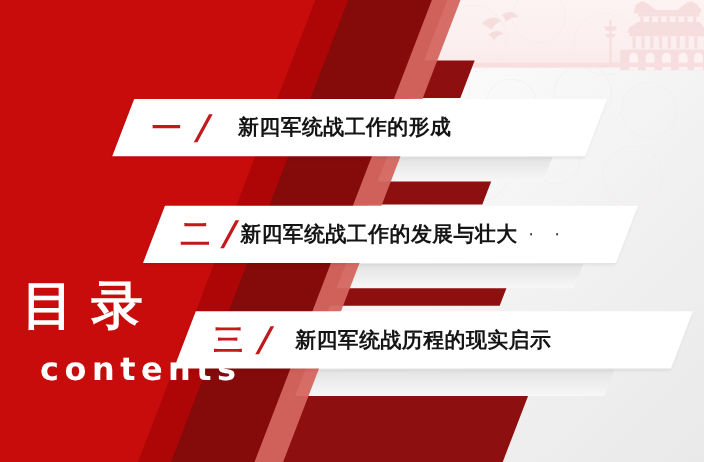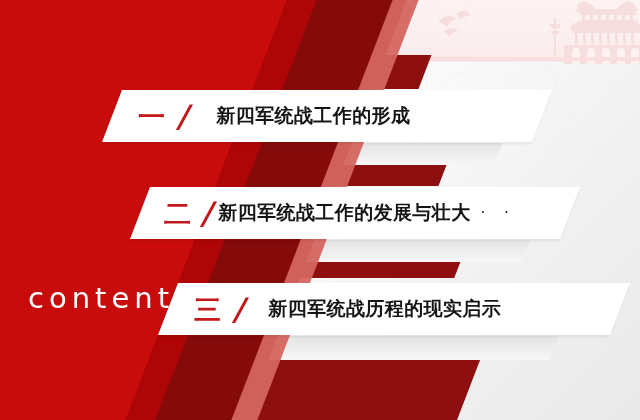--- a/index.html
+++ b/index.html
@@ -115,23 +115,24 @@
   .r3 .slash{margin-left:14px;margin-right:22px;}
 
   
   .title-block{position:absolute;left:18px;top:255px;width:210px;}
   .title-cn{
     color:#ffffff;font-weight:bold;font-size:47px;letter-spacing:16px;
     line-height:1;text-indent:2px;
     font-family:"DejaVu Sans","Liberation Sans",sans-serif;
   }
   .title-en{
-    color:#ffffff;font-size:29px;letter-spacing:5px;margin-top:26px;
-    margin-left:10px;font-weight:400;
-    font-family:"DejaVu Sans","Liberation Sans",sans-serif;
+    color:#ffffff;font-size:29px;letter-spacing:5px;margin-top:16px;
+    margin-left:10px;font-weight:700;
+    font-family:"DejaVu Sans","Liberation Sans",sans-serif;
+    text-align:center;
   }
 
   
   .texture{
     position:absolute;left:340px;top:0;width:300px;height:200px;
     opacity:.5;
   }
 </style>
 </head>
 <body>
@@ -247,16 +248,17 @@
   <div class="row r3">
     <div class="row-inner">
       <span class="num">三</span>
       <span class="slash">/</span>
       <span class="rowtext">新四军统战历程的现实启示</span>
       <span class="dots"></span>
     </div>
   </div>
 
   <div class="title-block">
+    <div class="title-cn">目录</div>
     <div class="title-en">contents</div>
   </div>
 
 </div>
 
 </body></html>

